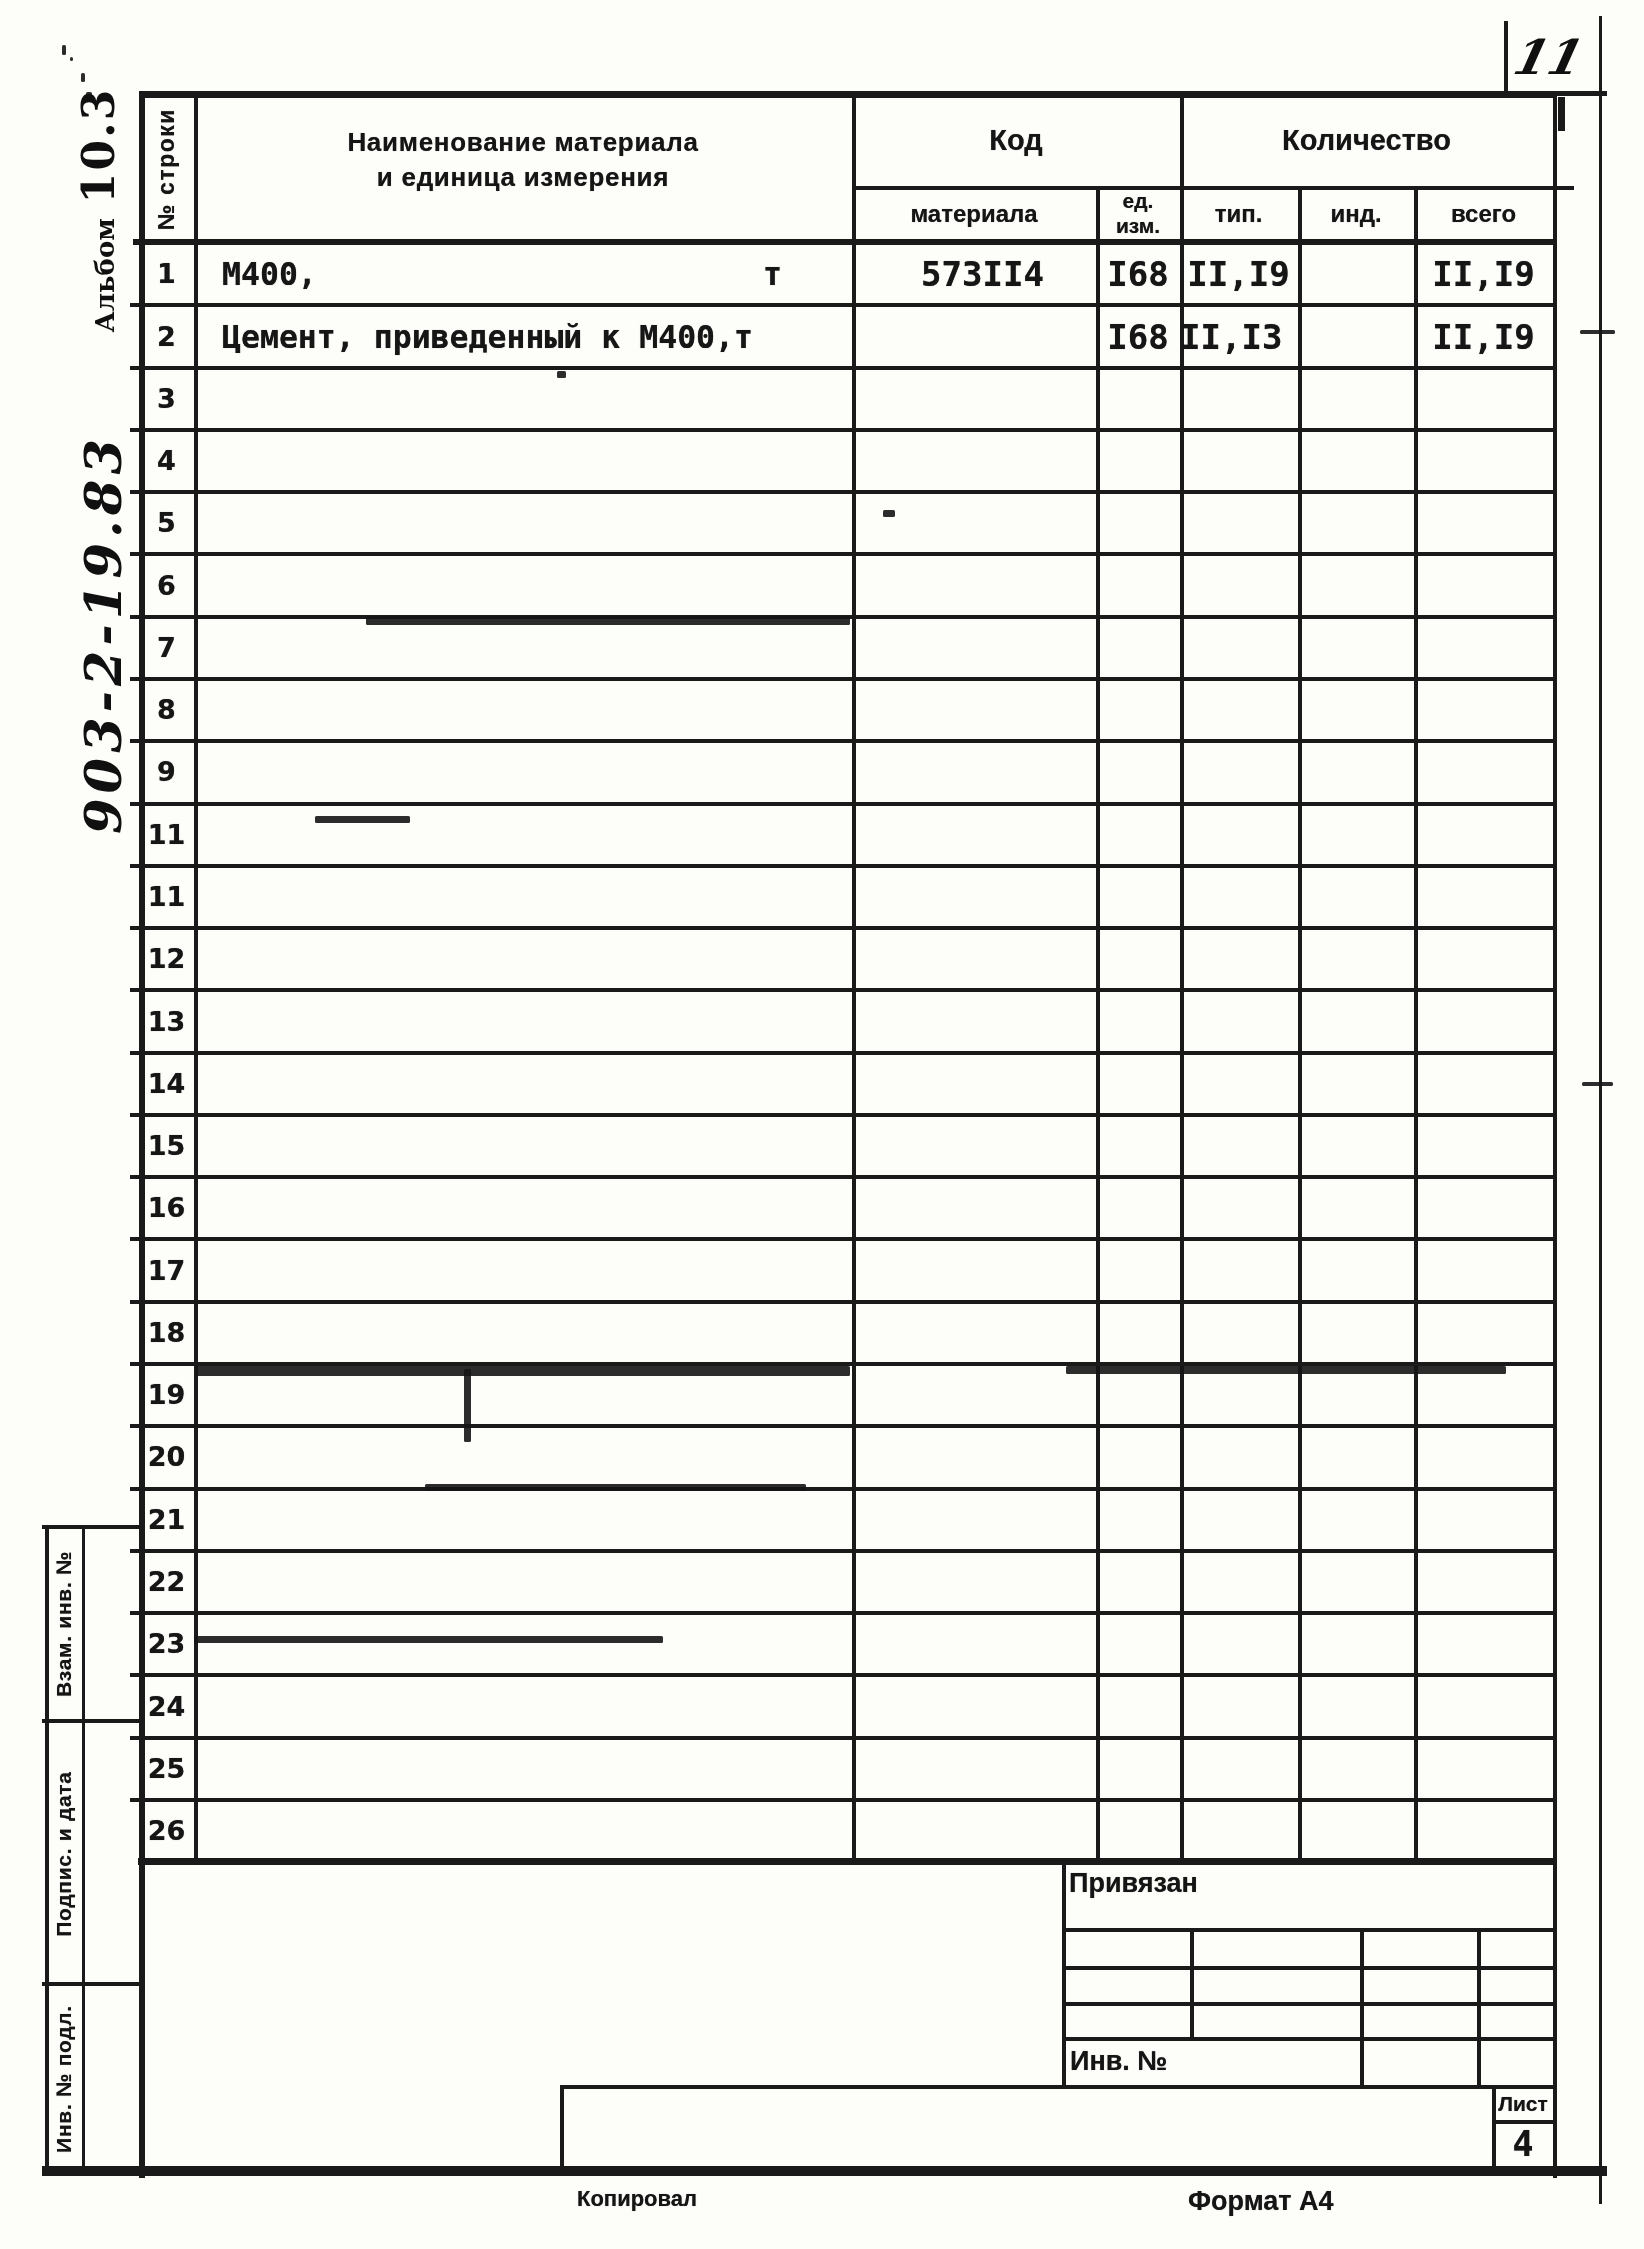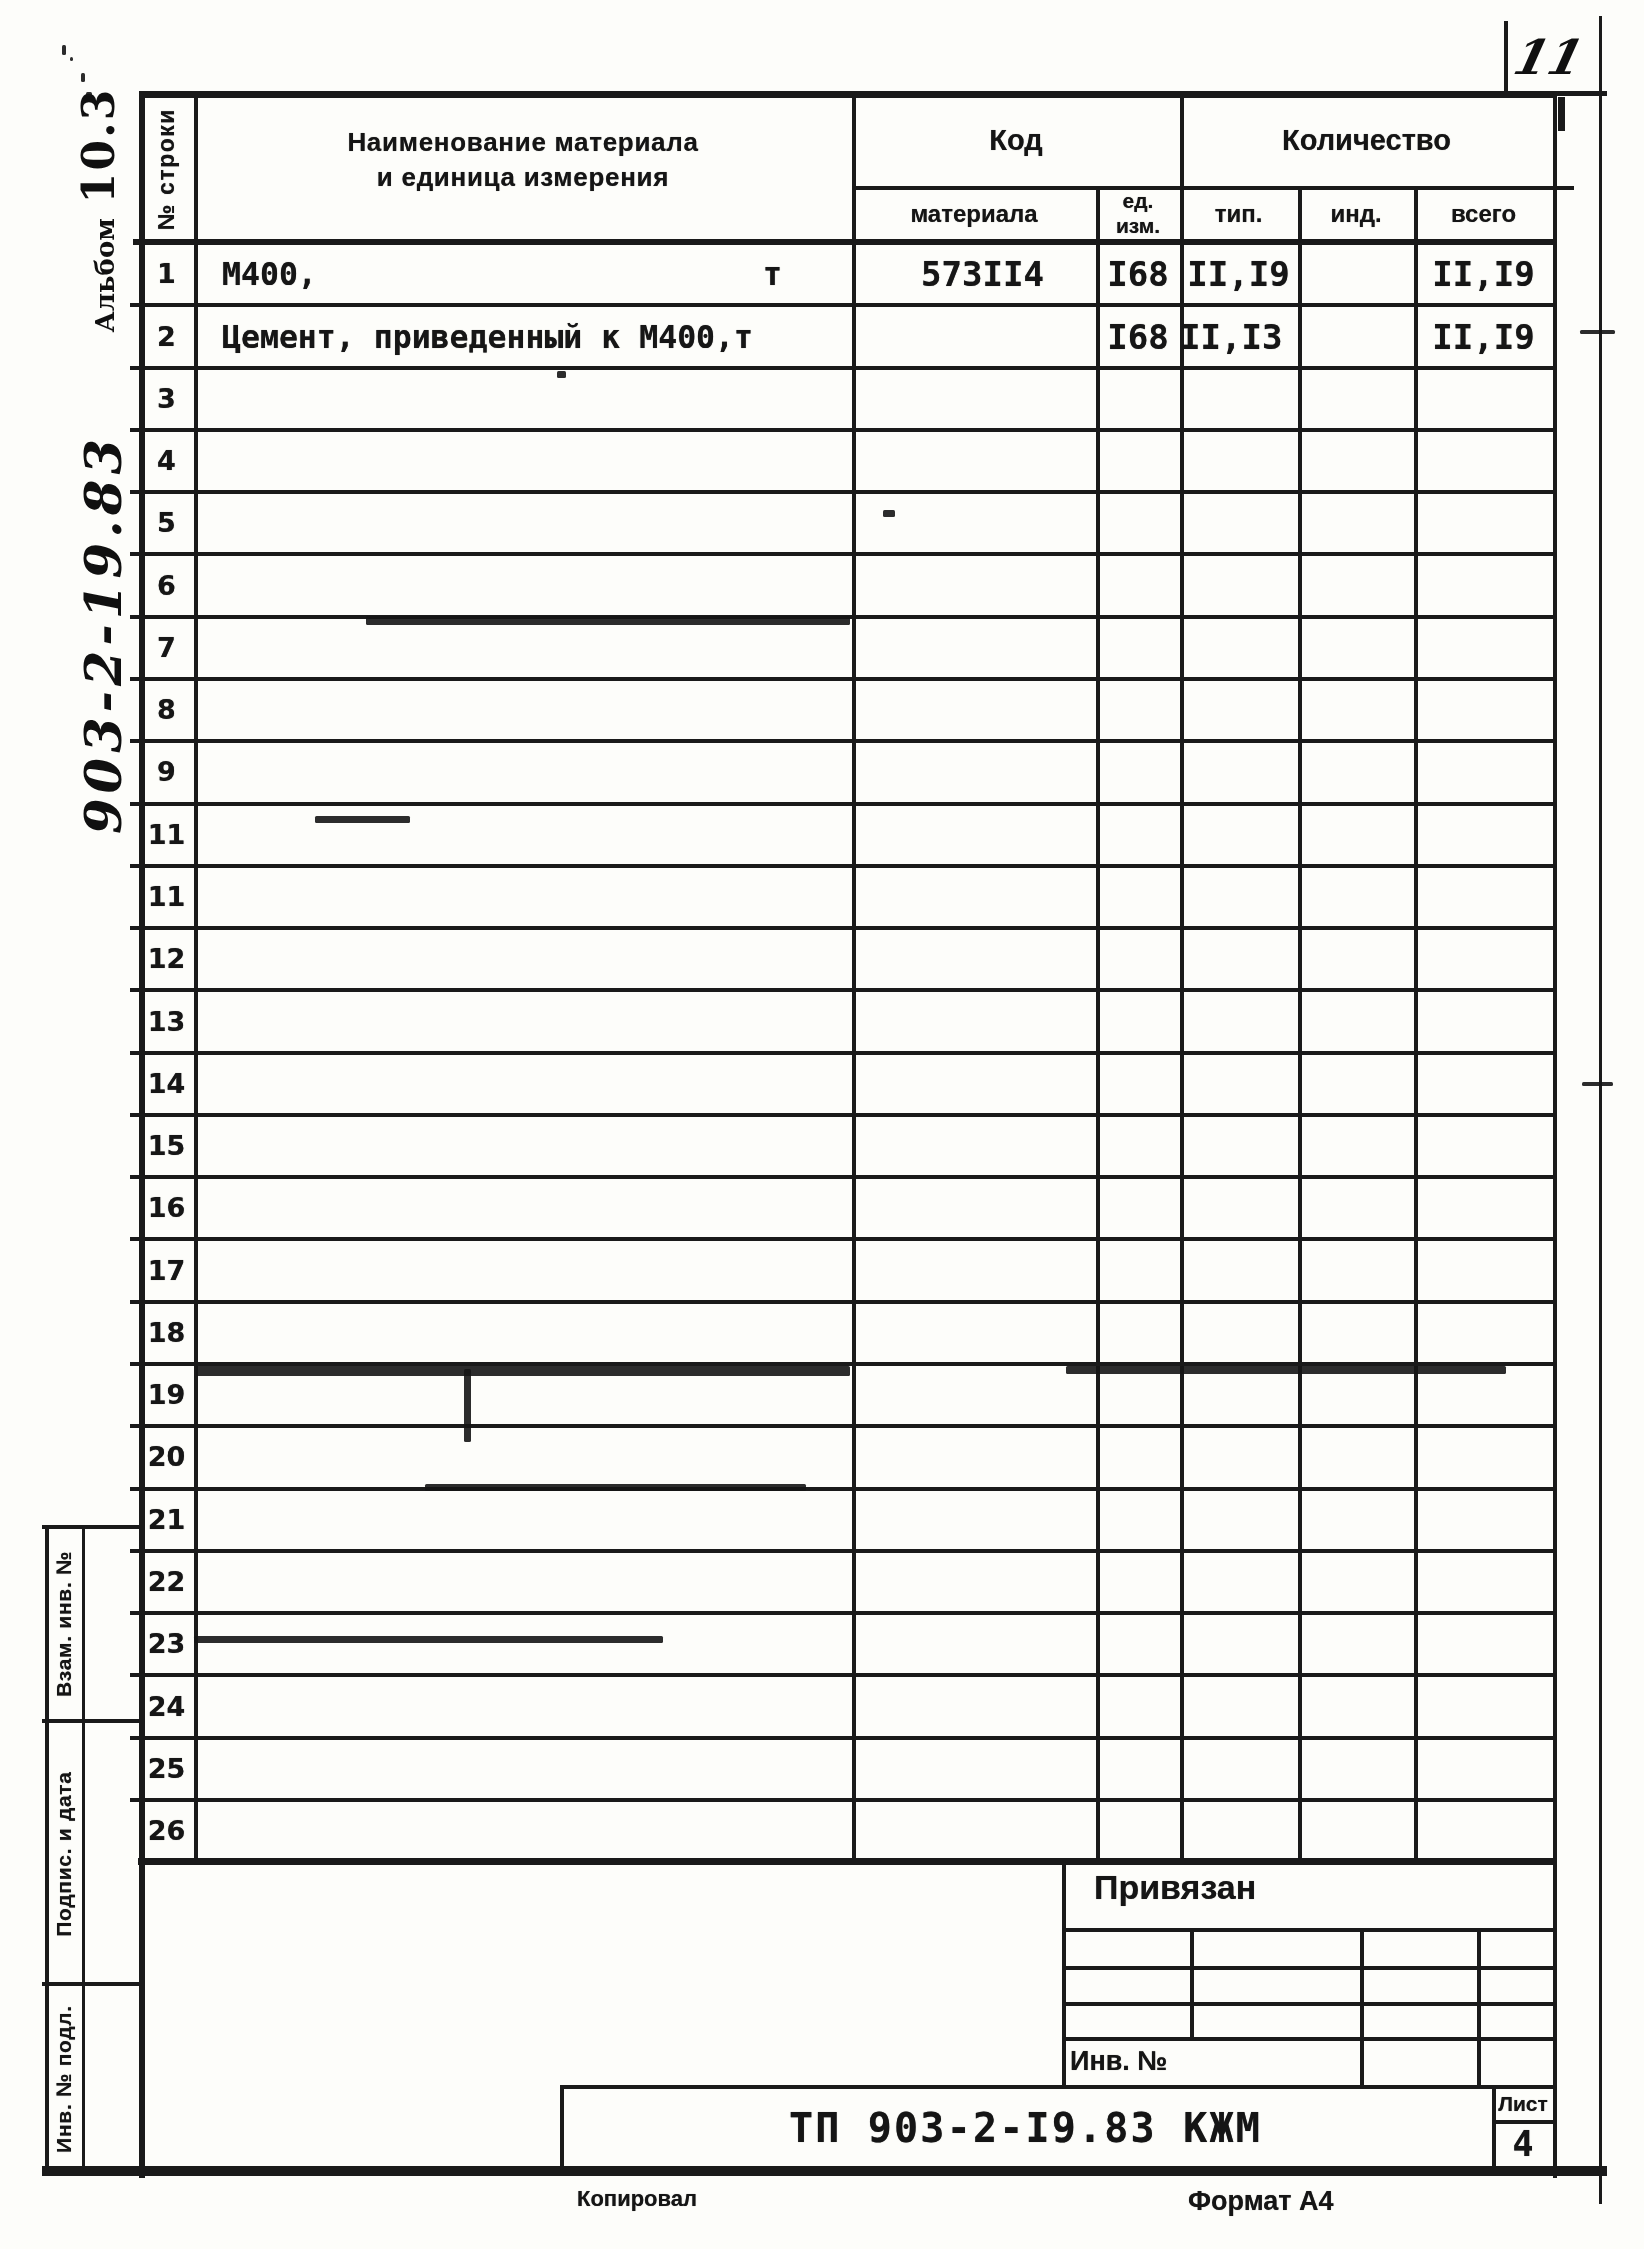--- a/index.html
+++ b/index.html
@@ -27,21 +27,21 @@
   #docnum{left:103px;top:634px;font-size:51px;font-style:italic;letter-spacing:5.1px}
   #rowno-hdr{left:166px;top:169px;font-size:23px;letter-spacing:1.5px}
   #name-hdr{left:194px;top:86px;width:658px;height:147px;font-size:26px;line-height:35px;letter-spacing:0.7px}
   #code-hdr{left:852px;top:94px;width:328px;height:92px;font-size:29px}
   #qty-hdr{left:1180px;top:94px;width:373px;height:92px;font-size:29px}
   #sub-material{left:852px;top:186px;width:244px;height:56px;font-size:24px}
   #sub-unit{left:1096px;top:183px;width:84px;height:60px;font-size:21px;line-height:25px}
   #sub-type{left:1180px;top:186px;width:117px;height:56px;font-size:24px}
   #sub-ind{left:1298px;top:186px;width:116px;height:56px;font-size:24px}
   #sub-total{left:1414px;top:186px;width:139px;height:56px;font-size:24px}
-  #linked{left:1094px;top:1868px;font-size:34px}
+  #linked{left:1069px;top:1868px;font-size:27px}
   #invno{left:1070px;top:2046px;font-size:27px}
   #desig{left:560px;top:2085px;width:931px;height:85px;font-size:40px;letter-spacing:2.2px;
          display:flex;align-items:center;justify-content:center}
   #sheet-lbl{left:1492px;top:2087px;width:62px;height:33px;font-size:21px}
   #sheet-num{left:1492px;top:2120px;width:62px;height:48px;font-size:35px;display:flex;align-items:center;justify-content:center}
   #copied{left:577px;top:2186px;font-size:22px}
   #format{left:1188px;top:2186px;font-size:27px}
   .stamp-lbl{font-size:21px;letter-spacing:0.7px}
   #stamp1{left:64px;top:1624px}
   #stamp2{left:64px;top:1854px}
@@ -75,21 +75,20 @@
   <div id="sub-type" class="lbl ctr">тип.</div>
   <div id="sub-ind" class="lbl ctr">инд.</div>
   <div id="sub-total" class="lbl ctr">всего</div>
 
   <div id="stamp1" class="lbl rot stamp-lbl">Взам. инв. №</div>
   <div id="stamp2" class="lbl rot stamp-lbl">Подпис. и дата</div>
   <div id="stamp3" class="lbl rot stamp-lbl">Инв. № подл.</div>
 
   <div id="linked" class="lbl">Привязан</div>
   <div id="invno" class="lbl">Инв. №</div>
-  <div id="desig" class="tw">ТП 903-2-I9.83 КЖМ</div>
   <div id="sheet-lbl" class="lbl ctr">Лист</div>
   <div id="sheet-num" class="tw">4</div>
 
   <div id="copied" class="lbl">Копировал</div>
   <div id="format" class="lbl">Формат А4</div>
 <div class="ln" style="left: 139px; top: 91px; width: 5.9px; height: 2087px;"></div>
     <div class="ln" style="left: 194px; top: 97px; width: 3.7px; height: 1763px;"></div>
     <div class="ln" style="left: 852px; top: 97px; width: 4.4px; height: 1763px;"></div>
     <div class="ln" style="left: 1096px; top: 189px; width: 3.7px; height: 1671px;"></div>
     <div class="ln" style="left: 1180px; top: 97px; width: 4.4px; height: 1763px;"></div>

